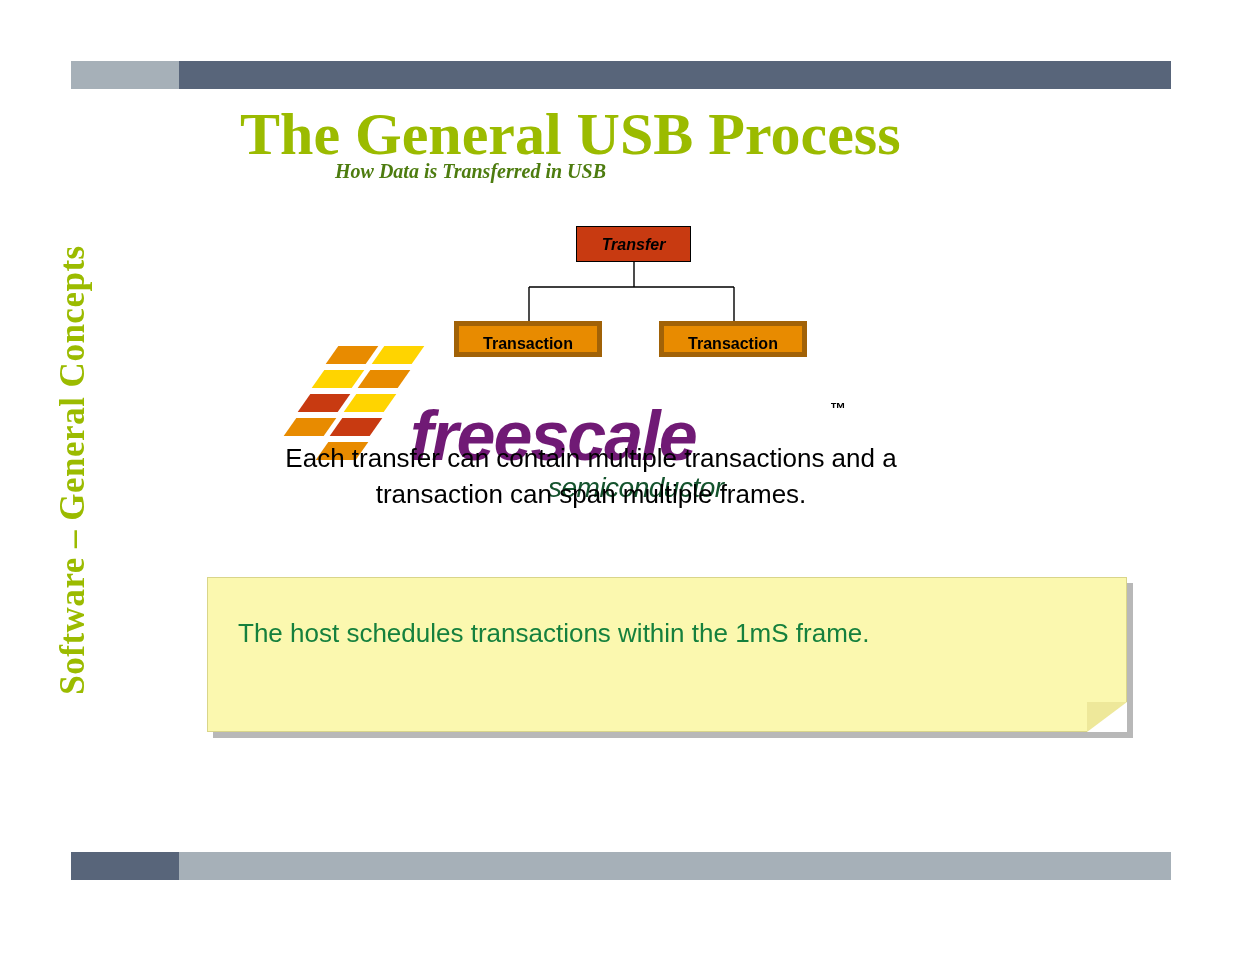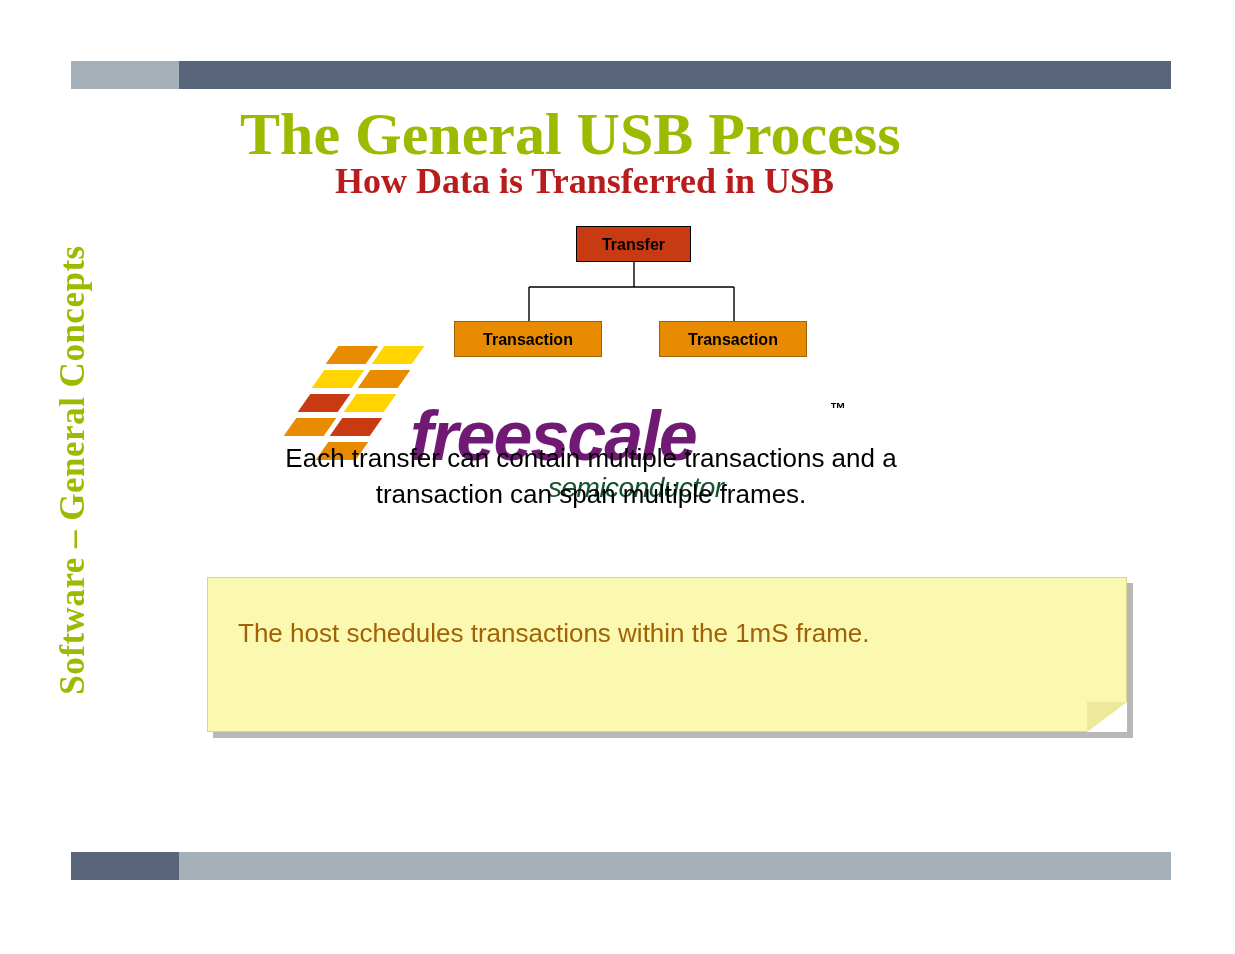--- a/index.html
+++ b/index.html
@@ -48,50 +48,52 @@
     font-weight: bold;
     font-size: 60px;
     color: #9bbb00;
   }
   .subtitle {
     position: absolute;
     top: 160px;
     left: 335px;
     font-family: "Times New Roman", Times, serif;
     font-weight: bold;
-    font-size: 36px;
-    color: #b91c1c;
+    font-size: 20px;
+    color: #4d7c0f;
+    font-style: italic;
   }
   .diagram {
     position: absolute;
     top: 226px;
     left: 454px;
     width: 360px;
     height: 150px;
   }
   .transfer-box {
     position: absolute;
     top: 0;
     left: 122px;
     width: 115px;
     height: 36px;
     background: #c83a11;
     border: 1px solid #000;
     text-align: center;
     line-height: 36px;
     font-weight: bold;
     font-size: 16px;
+    font-style: italic;
   }
   .transaction-box {
     position: absolute;
     top: 95px;
     width: 148px;
     height: 36px;
     background: #e88b00;
-    border: 1px solid #a16207;
+    border: 5px solid #a16207;
     text-align: center;
     line-height: 36px;
     font-weight: bold;
     font-size: 16px;
   }
   .t1 { left: 0; }
   .t2 { left: 205px; }
   .connector svg {
     position: absolute;
     top: 36px;
@@ -177,21 +179,21 @@
   .sticky-note {
     position: absolute;
     top: 0;
     left: 0;
     width: 100%;
     height: 100%;
     background: #fbf8af;
     border: 1px solid #d9d58a;
     padding: 40px 30px;
     font-size: 26px;
-    color: #a16207;
+    color: #15803d;
   }
   .sticky-fold {
     position: absolute;
     right: -1px;
     bottom: -1px;
     width: 0;
     height: 0;
     border-left: 40px solid #eee89a;
     border-bottom: 30px solid #ffffff;
   }

